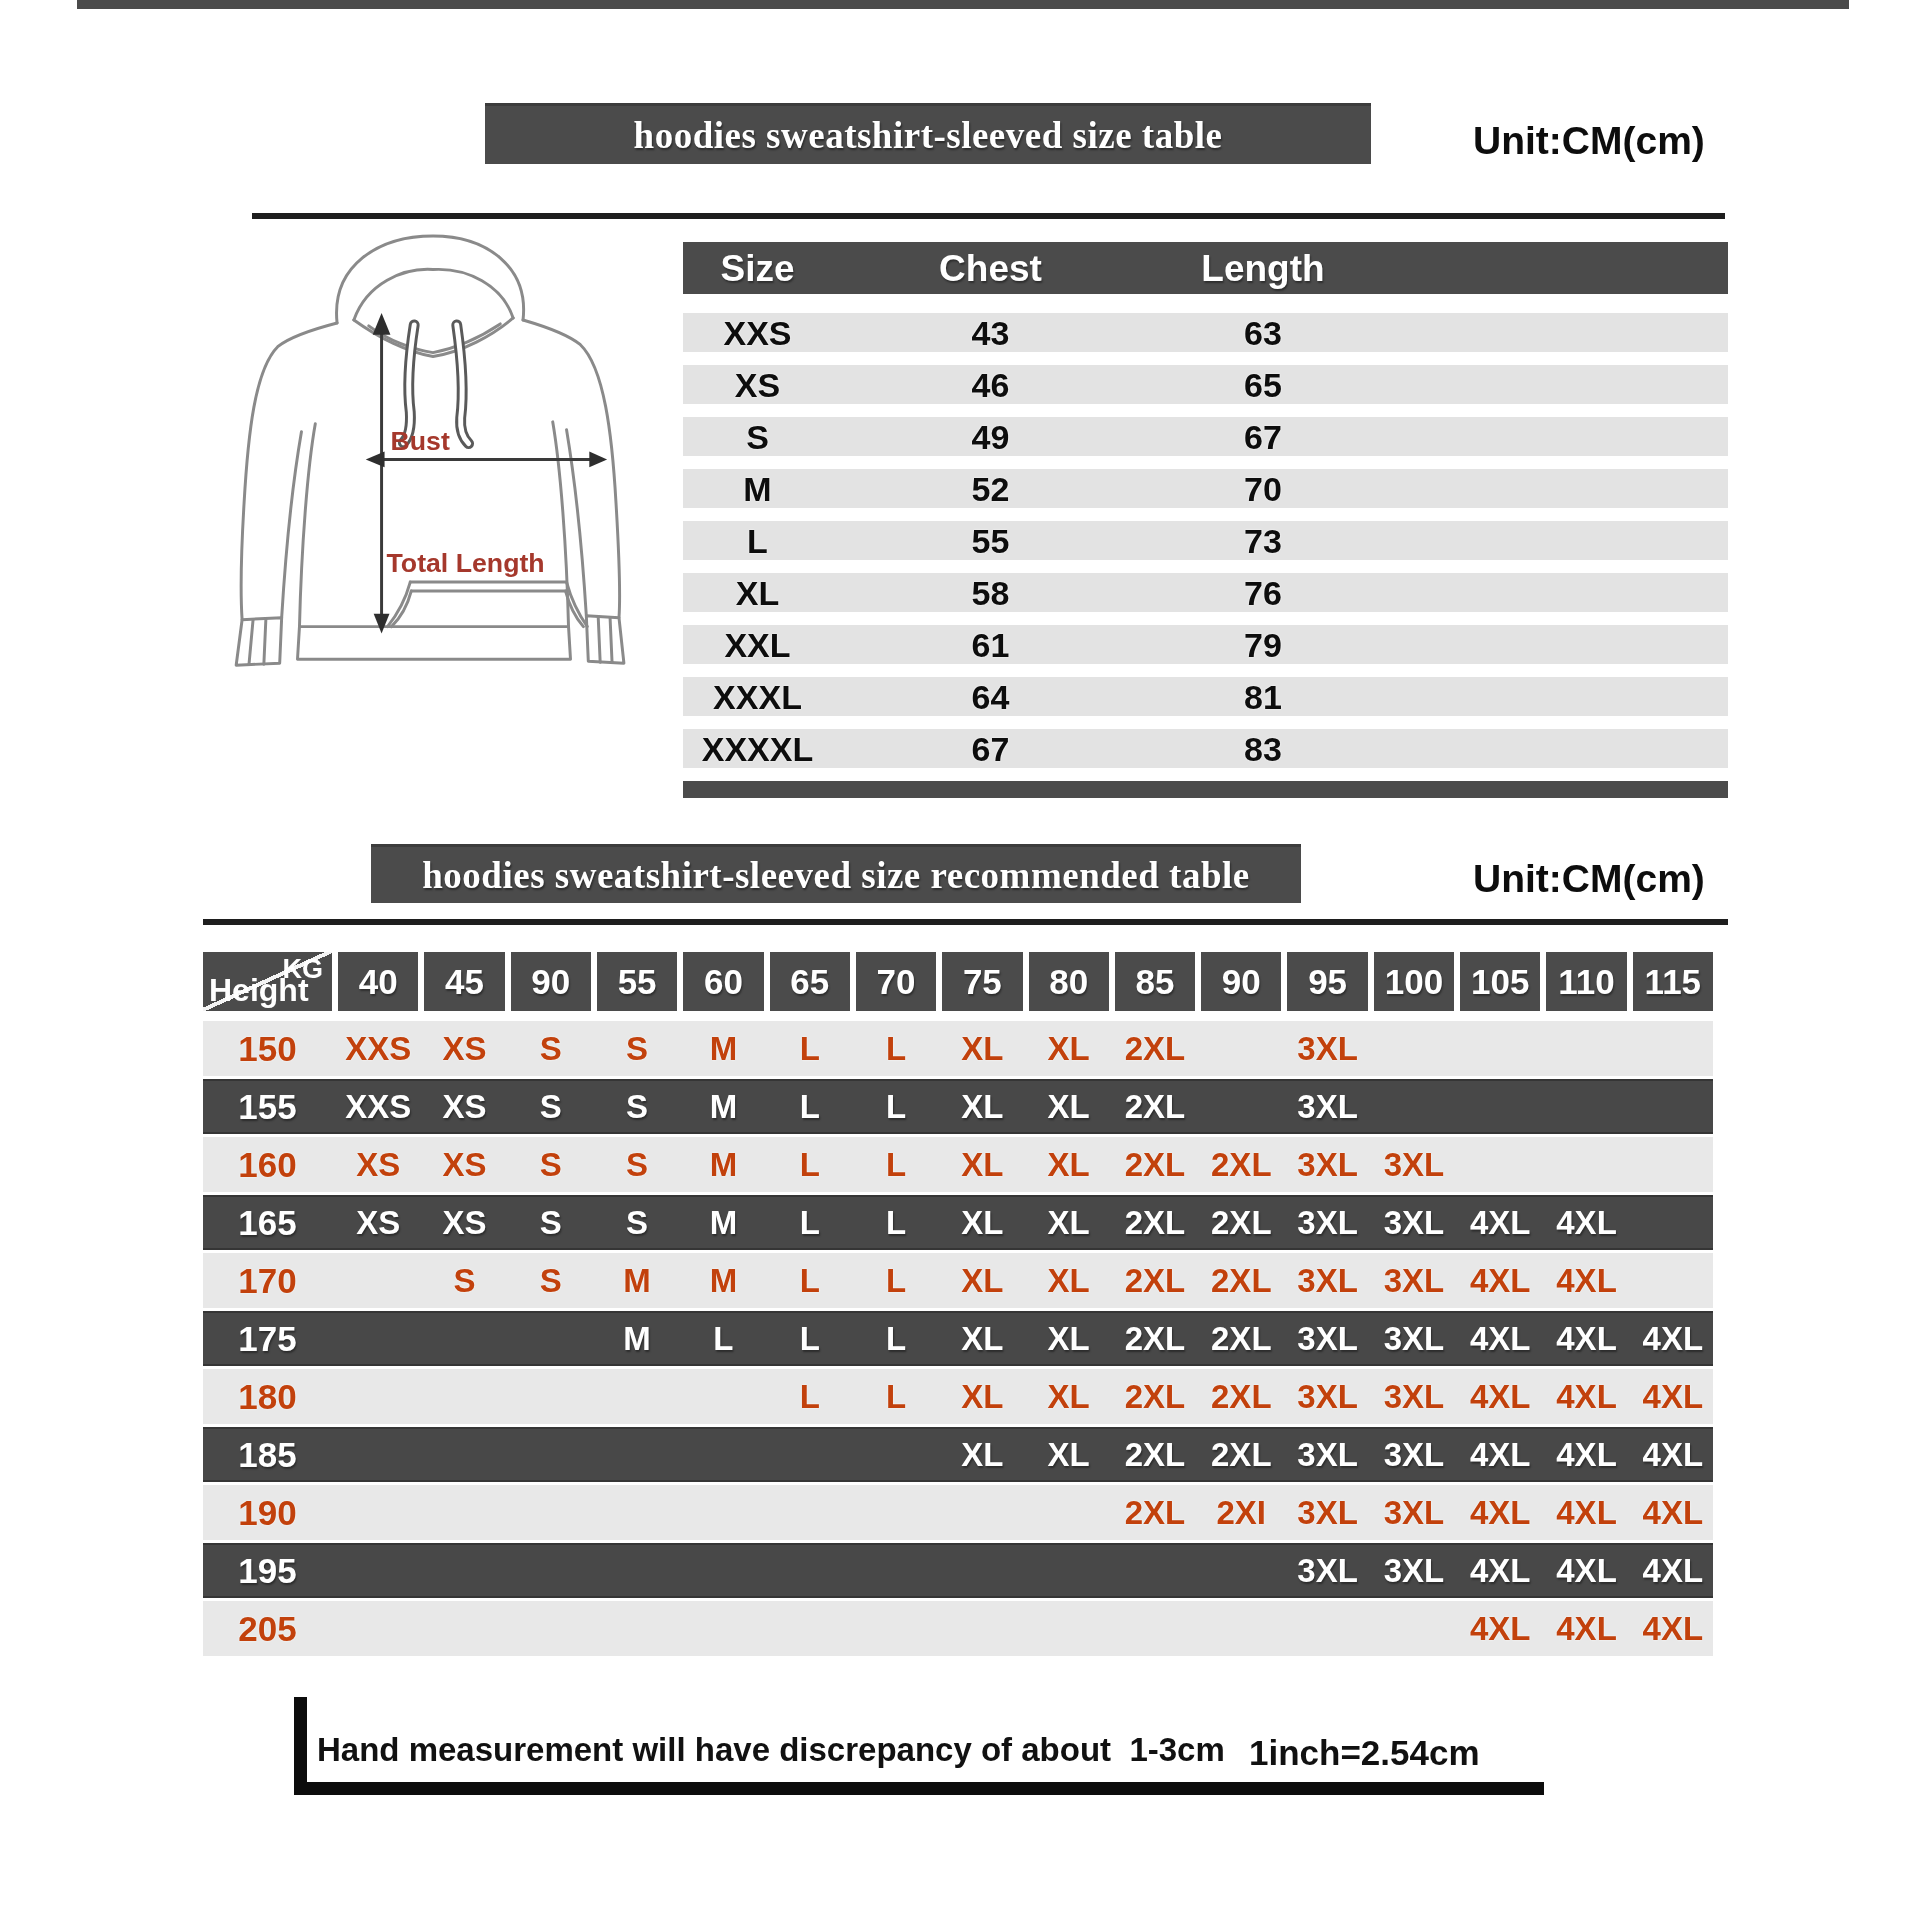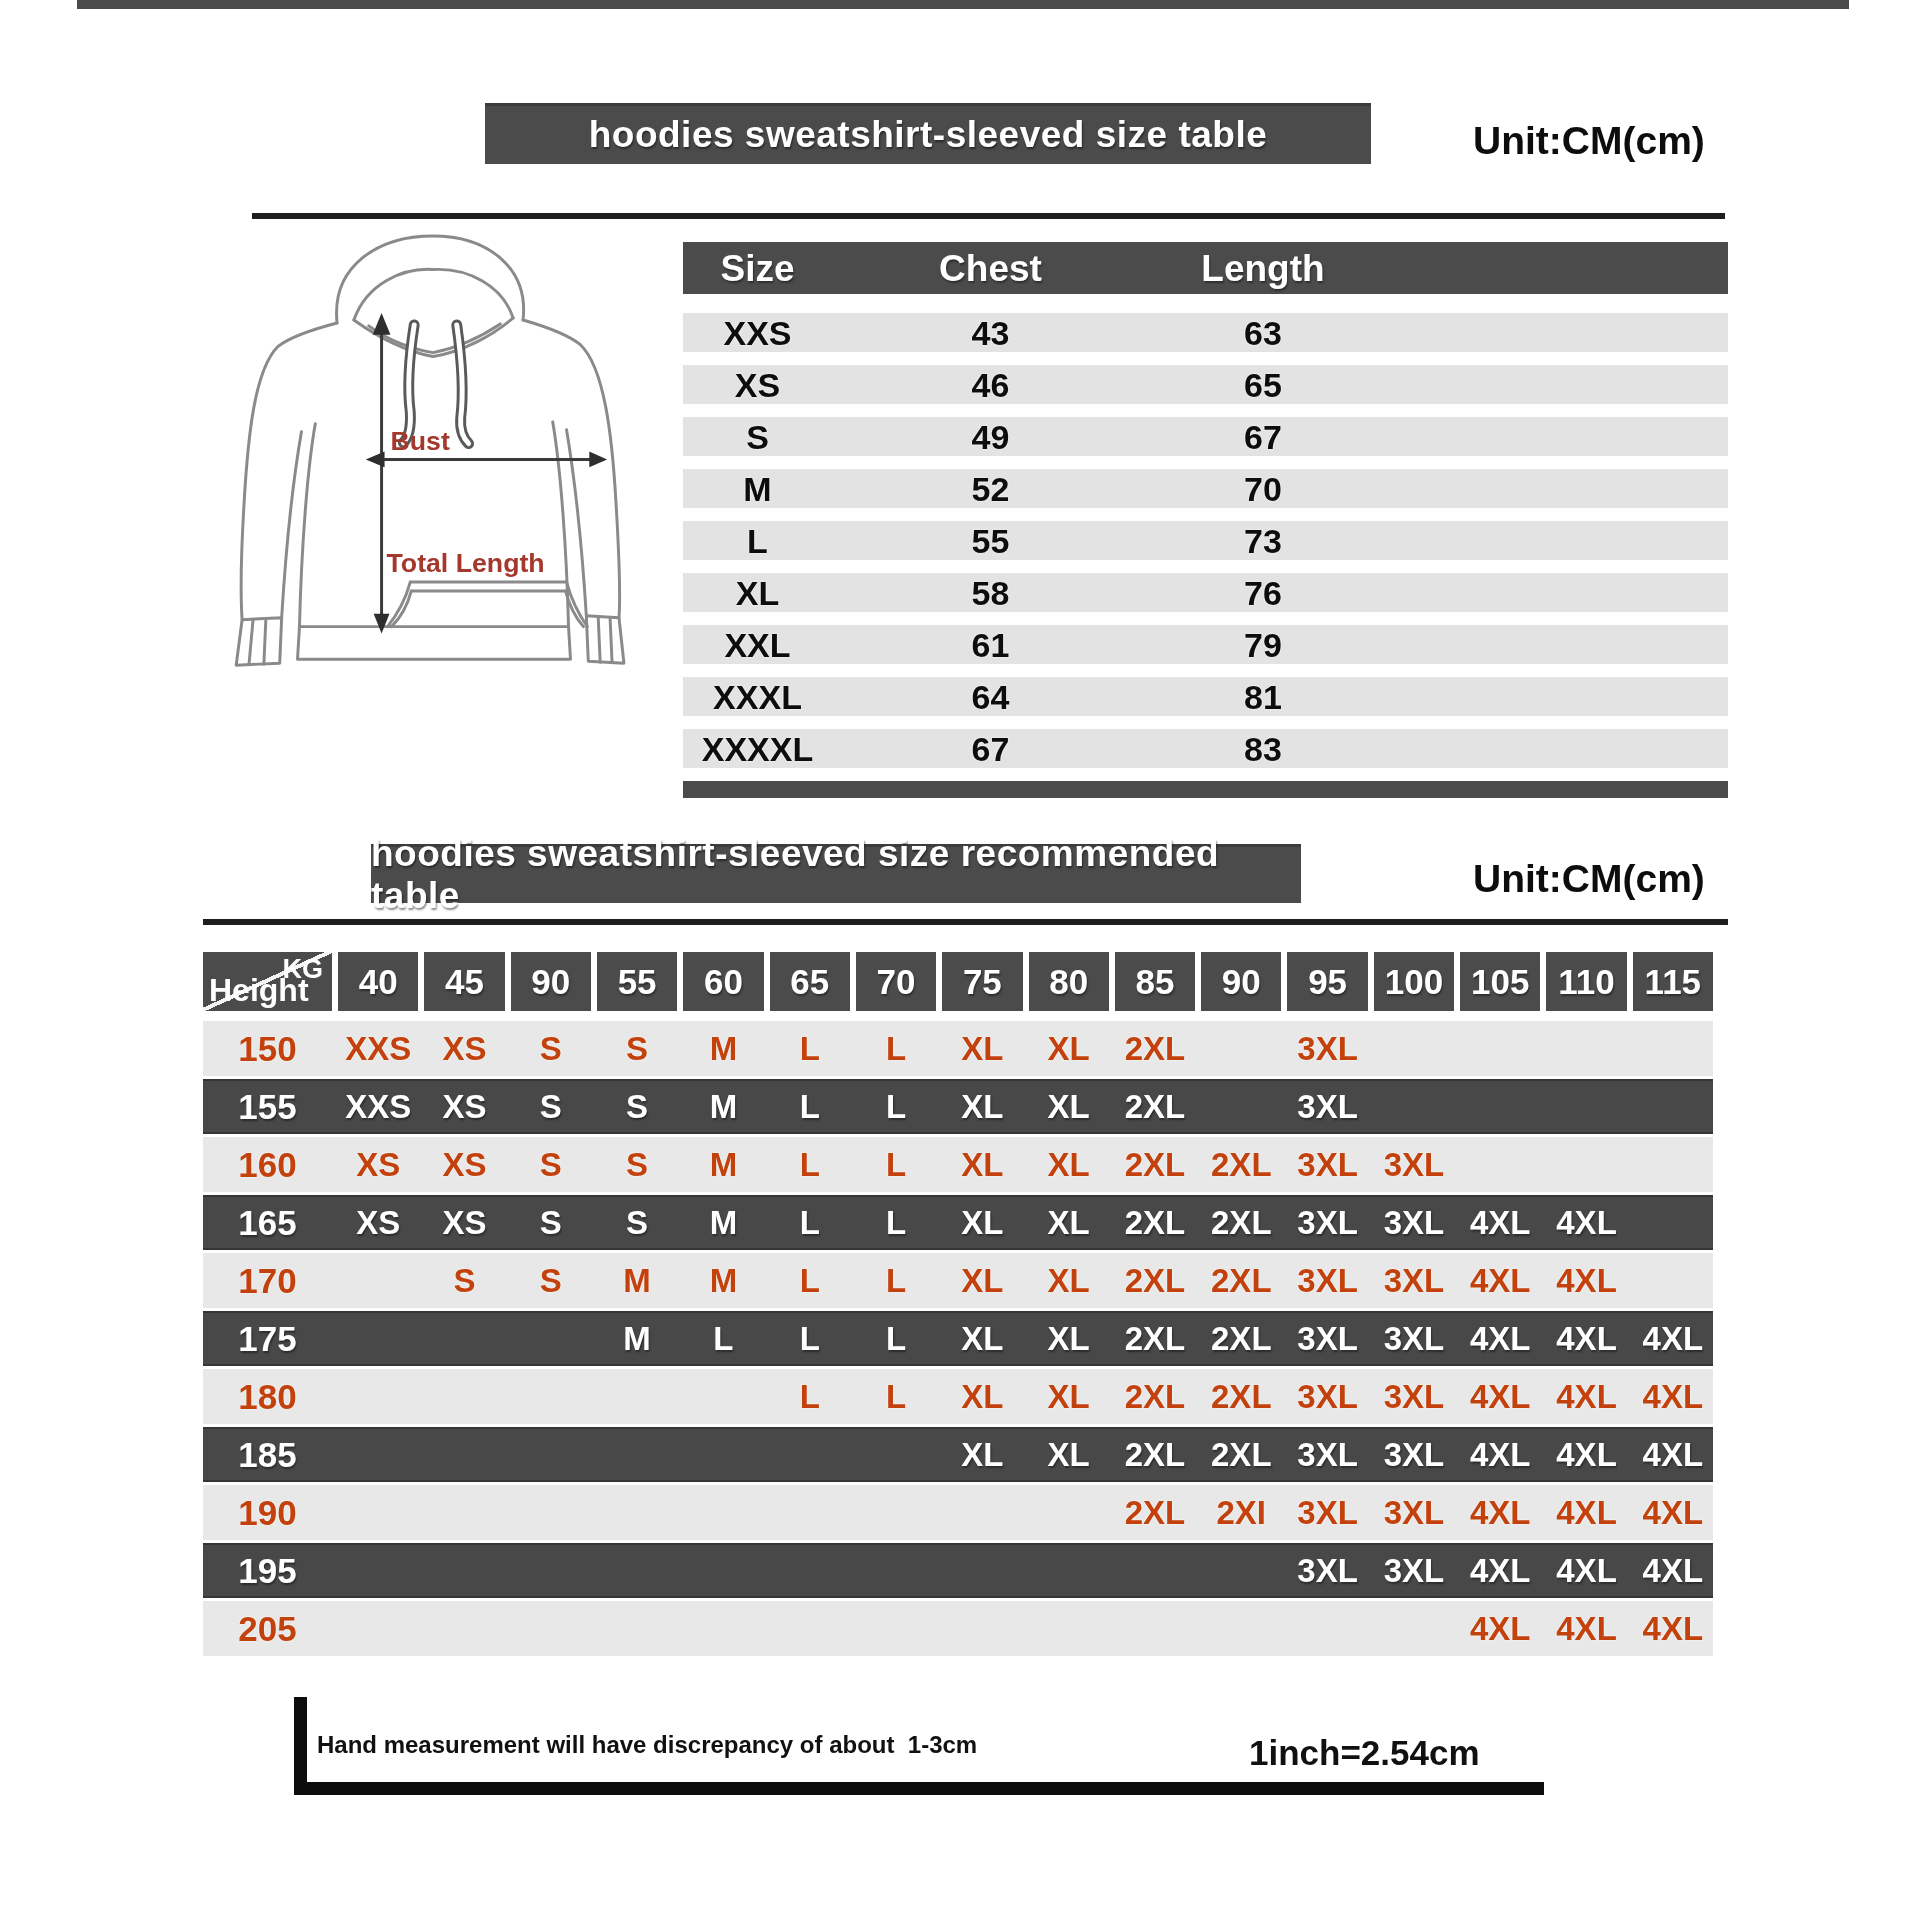--- a/index.html
+++ b/index.html
@@ -6,21 +6,21 @@
   html,body { background:#ffffff; }
   body { font-family:"Liberation Sans", sans-serif; font-weight:bold; color:#111; }
 
   .canvas { position:relative; width:1927px; height:1927px; background:#fff; overflow:hidden; }
 
   .topline { position:absolute; left:77px; top:0; width:1772px; height:9px; background:var(--bar-dark,#4b4b4b); }
 
   .bar-title { position:absolute; background:var(--bar-dark,#4b4b4b); color:#fff;
     display:flex; align-items:center; justify-content:center;
     font-size:37px; letter-spacing:0.5px; text-shadow:1px 2px 2px rgba(0,0,0,.45);
-    border-top:3px solid #3c3c3c; }
+    border-top:3px solid #3c3c3c;font-family:Liberation Serif, serif; }
   #bar1 { left:485px; top:103px; width:886px; height:61px; }
   #bar2 { left:371px; top:844px; width:930px; height:59px; }
 
   .unit { position:absolute; font-size:39px; color:#0d0d0d; }
   #unit1 { left:1473px; top:119px; }
   #unit2 { left:1473px; top:857px; }
 
   .divider { position:absolute; height:6px; background:#1e1e1e; }
   #div1 { left:252px; top:213px; width:1473px; }
   #div2 { left:203px; top:919px; width:1525px; }
@@ -58,21 +58,21 @@
   .mx-body-row.dark { background:var(--matrix-dark,#484848); color:#fff;
     border-top:2px solid #353535; border-bottom:2px solid #353535;
     text-shadow:1px 2px 2px rgba(0,0,0,.4); }
   .mx-body-row.light .mx-cell, .mx-body-row.light .mx-height { text-shadow:0 0 2px #fff; }
   .mx-cell { text-align:center; line-height:1; }
   .mx-height { text-align:center; font-size:35px; }
 
   
   .fn-vbar { position:absolute; left:294px; top:1697px; width:13px; height:98px; background:#0c0c0c; }
   .fn-hbar { position:absolute; left:294px; top:1782px; width:1250px; height:13px; background:#0c0c0c; }
-  .fn-text { position:absolute; left:317px; top:1731px; font-size:24px; white-space:pre; }
+  .fn-text { position:absolute; left:317px; top:1731px; font-size:33px; white-space:pre; }
   .fn-conv { position:absolute; left:1249px; top:1733px; font-size:35px; }
 </style>
 </head>
 <body>
 
 <div class="canvas">
 
   <div class="topline"></div>
 
   <div class="bar-title" id="bar1">

